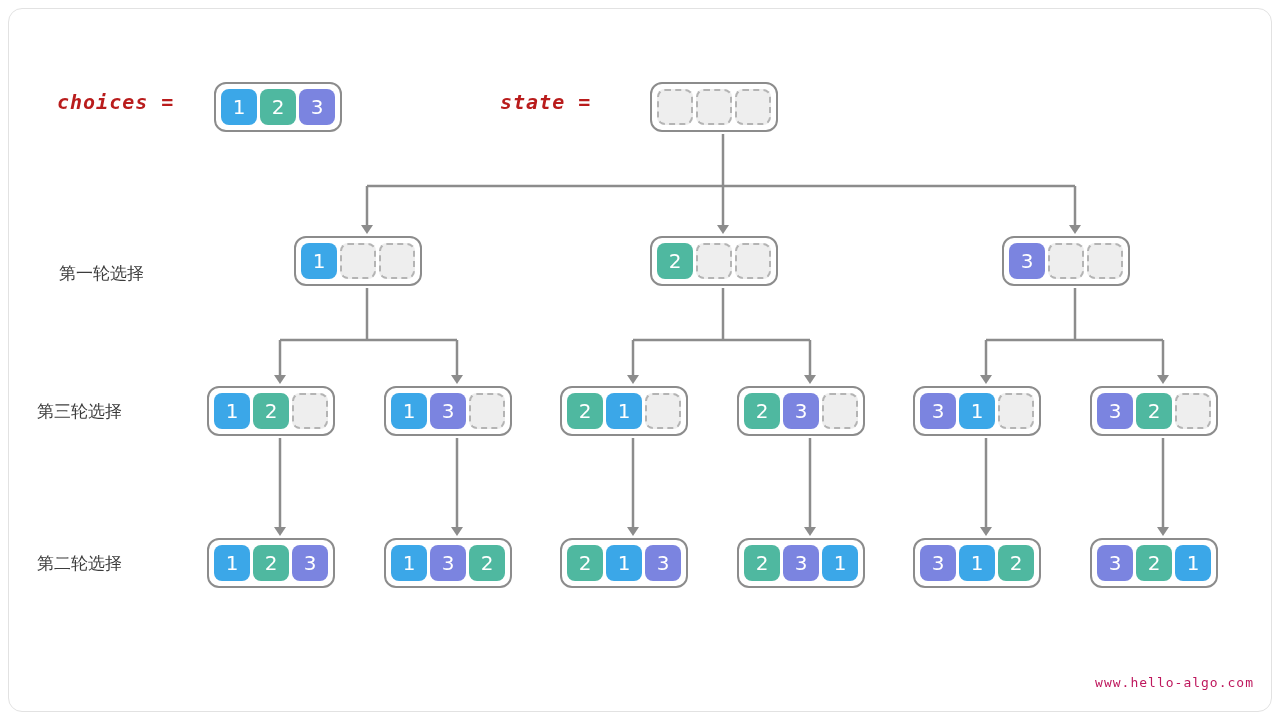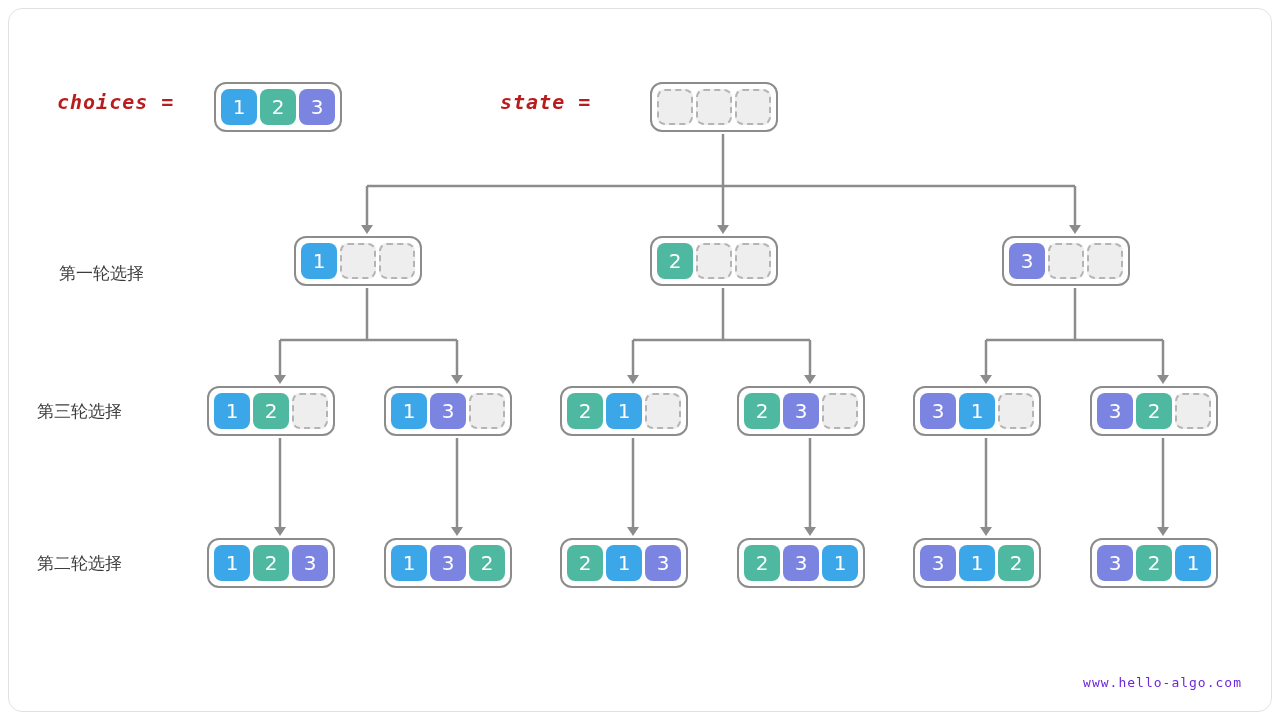--- a/index.html
+++ b/index.html
@@ -84,25 +84,25 @@
     background: #eeeeee;
     border: 2px dashed #b4b4b4;
     color: transparent;
   }
   .cell.v1 { background: #3ba7e8; }
   .cell.v2 { background: #4fb8a0; }
   .cell.v3 { background: #7b84e0; }
 
   .watermark {
     position: absolute;
-    right: 38px;
+    right: 26px;
     bottom: 30px;
     font-family: "DejaVu Sans Mono", "Liberation Mono", monospace;
     font-size: 13px;
-    color: #6d28d9;
+    color: #be185d;
     letter-spacing: 1px;
   }
 </style>
 </head>
 <body>
 
 <div id="canvas">
   <div class="frame"></div>
 
   <svg id="wires" viewBox="0 0 1280 720" xmlns="http://www.w3.org/2000/svg">

